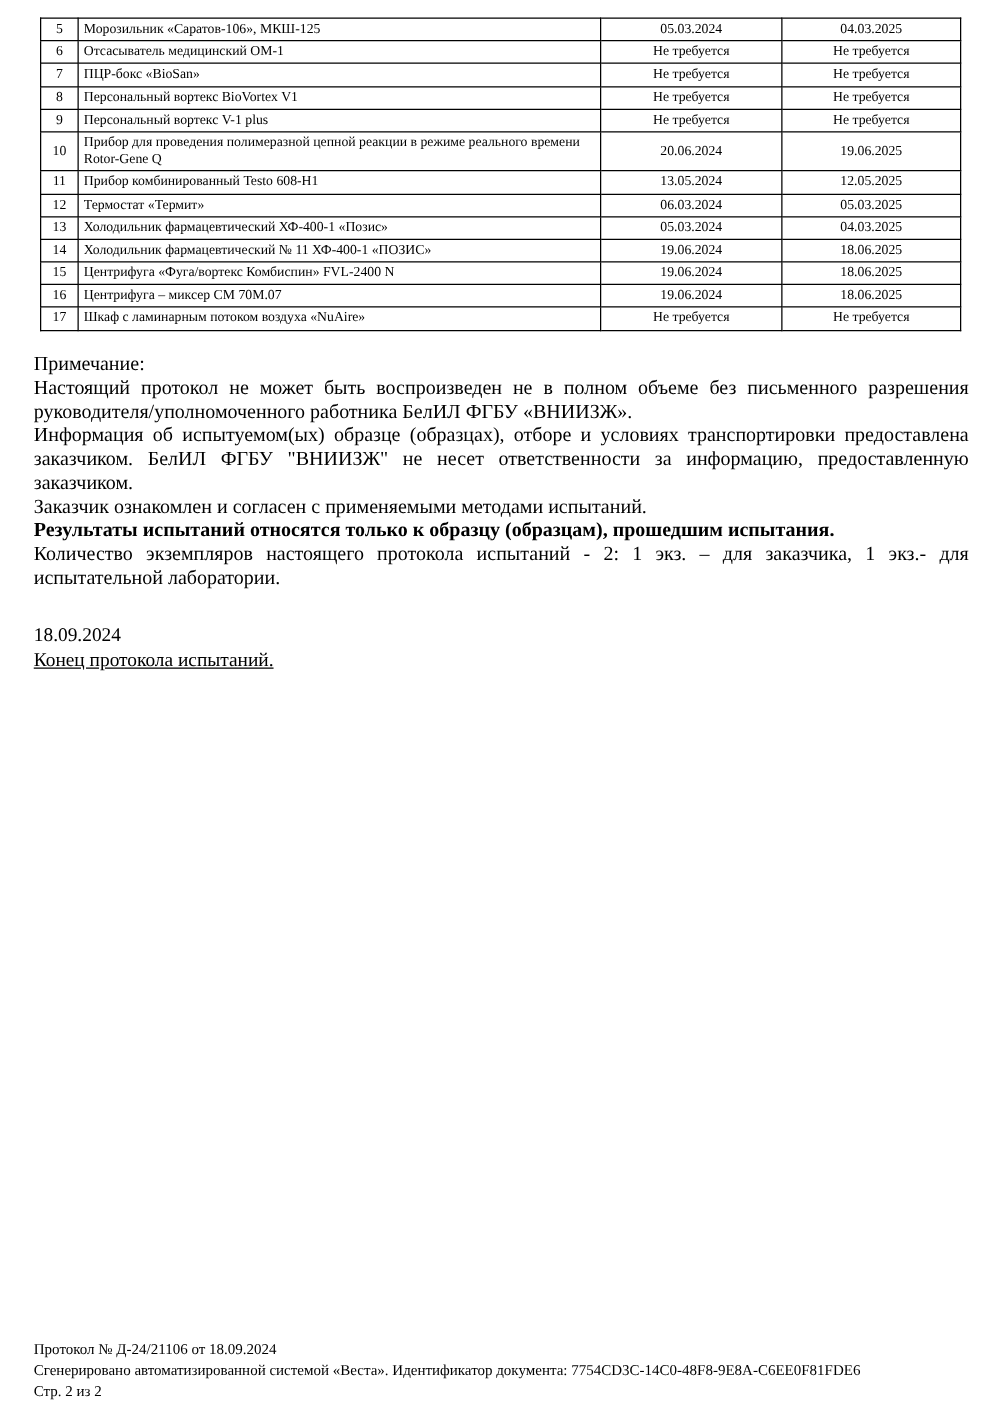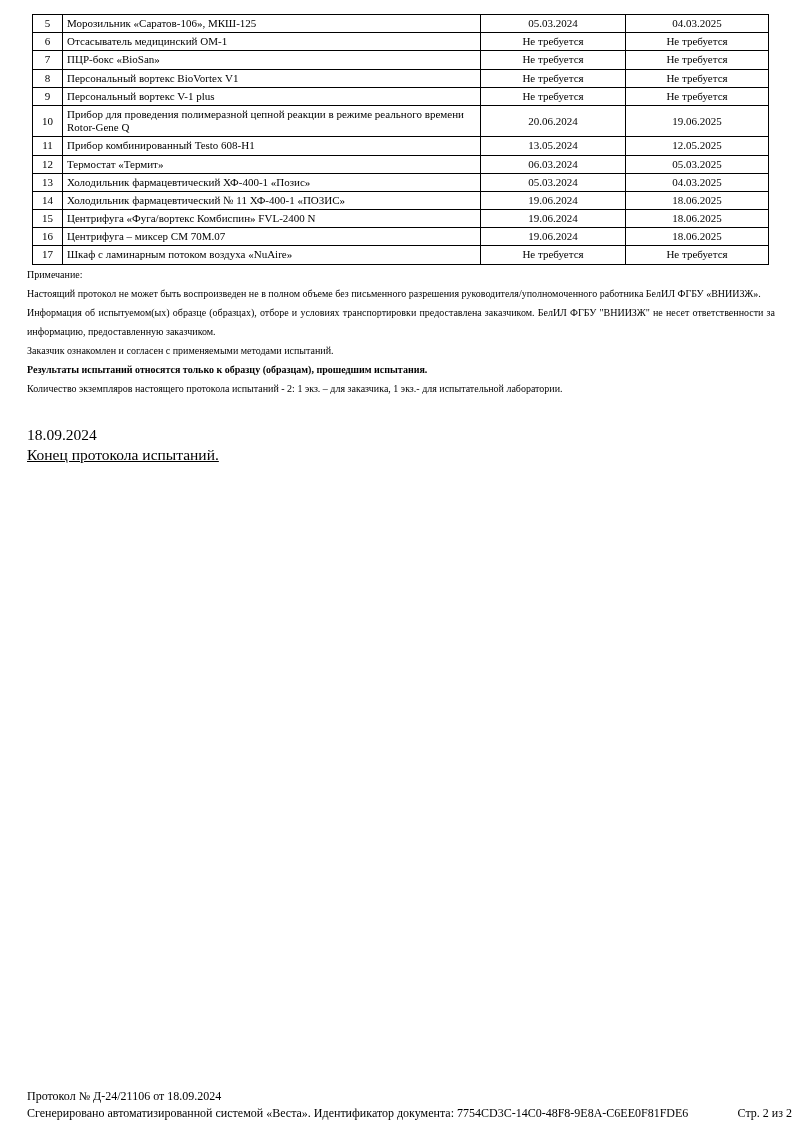--- a/index.html
+++ b/index.html
@@ -25,45 +25,46 @@
   }
   .equip-table td {
     border: 1px solid #000;
     padding: 2px 4px;
     vertical-align: middle;
   }
   .equip-table td.col-num  { text-align: center; padding: 2px 1px; }
   .equip-table td.col-name { text-align: left; }
   .equip-table td.col-date { text-align: center; margin-left: 47px; }
   
-  .notes { margin-top: 0; font-size: 10px; line-height: 19px; }
+  .notes { margin-top: 17px; font-size: 16px; line-height: 19px; }
   .notes-title { }
   .para { text-align: justify; }
   .para.bold { font-weight: bold; }
   
   .signoff {
     display: flex;
     justify-content: space-between;
     margin-top: 27px;
     font-size: 15.5px;
     line-height: 19px;
   }
   .end-line { font-size: 15.5px; line-height: 19px; margin-top: 1px; text-decoration: underline; }
   
   .footer {
     position: absolute;
     left: 27px;
-    right: 8px;
+    right: 25px;
     bottom: 10px;
     font-size: 12px;
     line-height: 17px;
   }
   .footer-bottom {
     display: flex;
-    justify-content: space-between;
+    justify-content: flex-start;
+    flex-direction: column;
   }
 </style>
 </head>
 <body>
 
 <div class="page">
 
   <table class="equip-table">
     <colgroup>
       <col style="width:30px">

